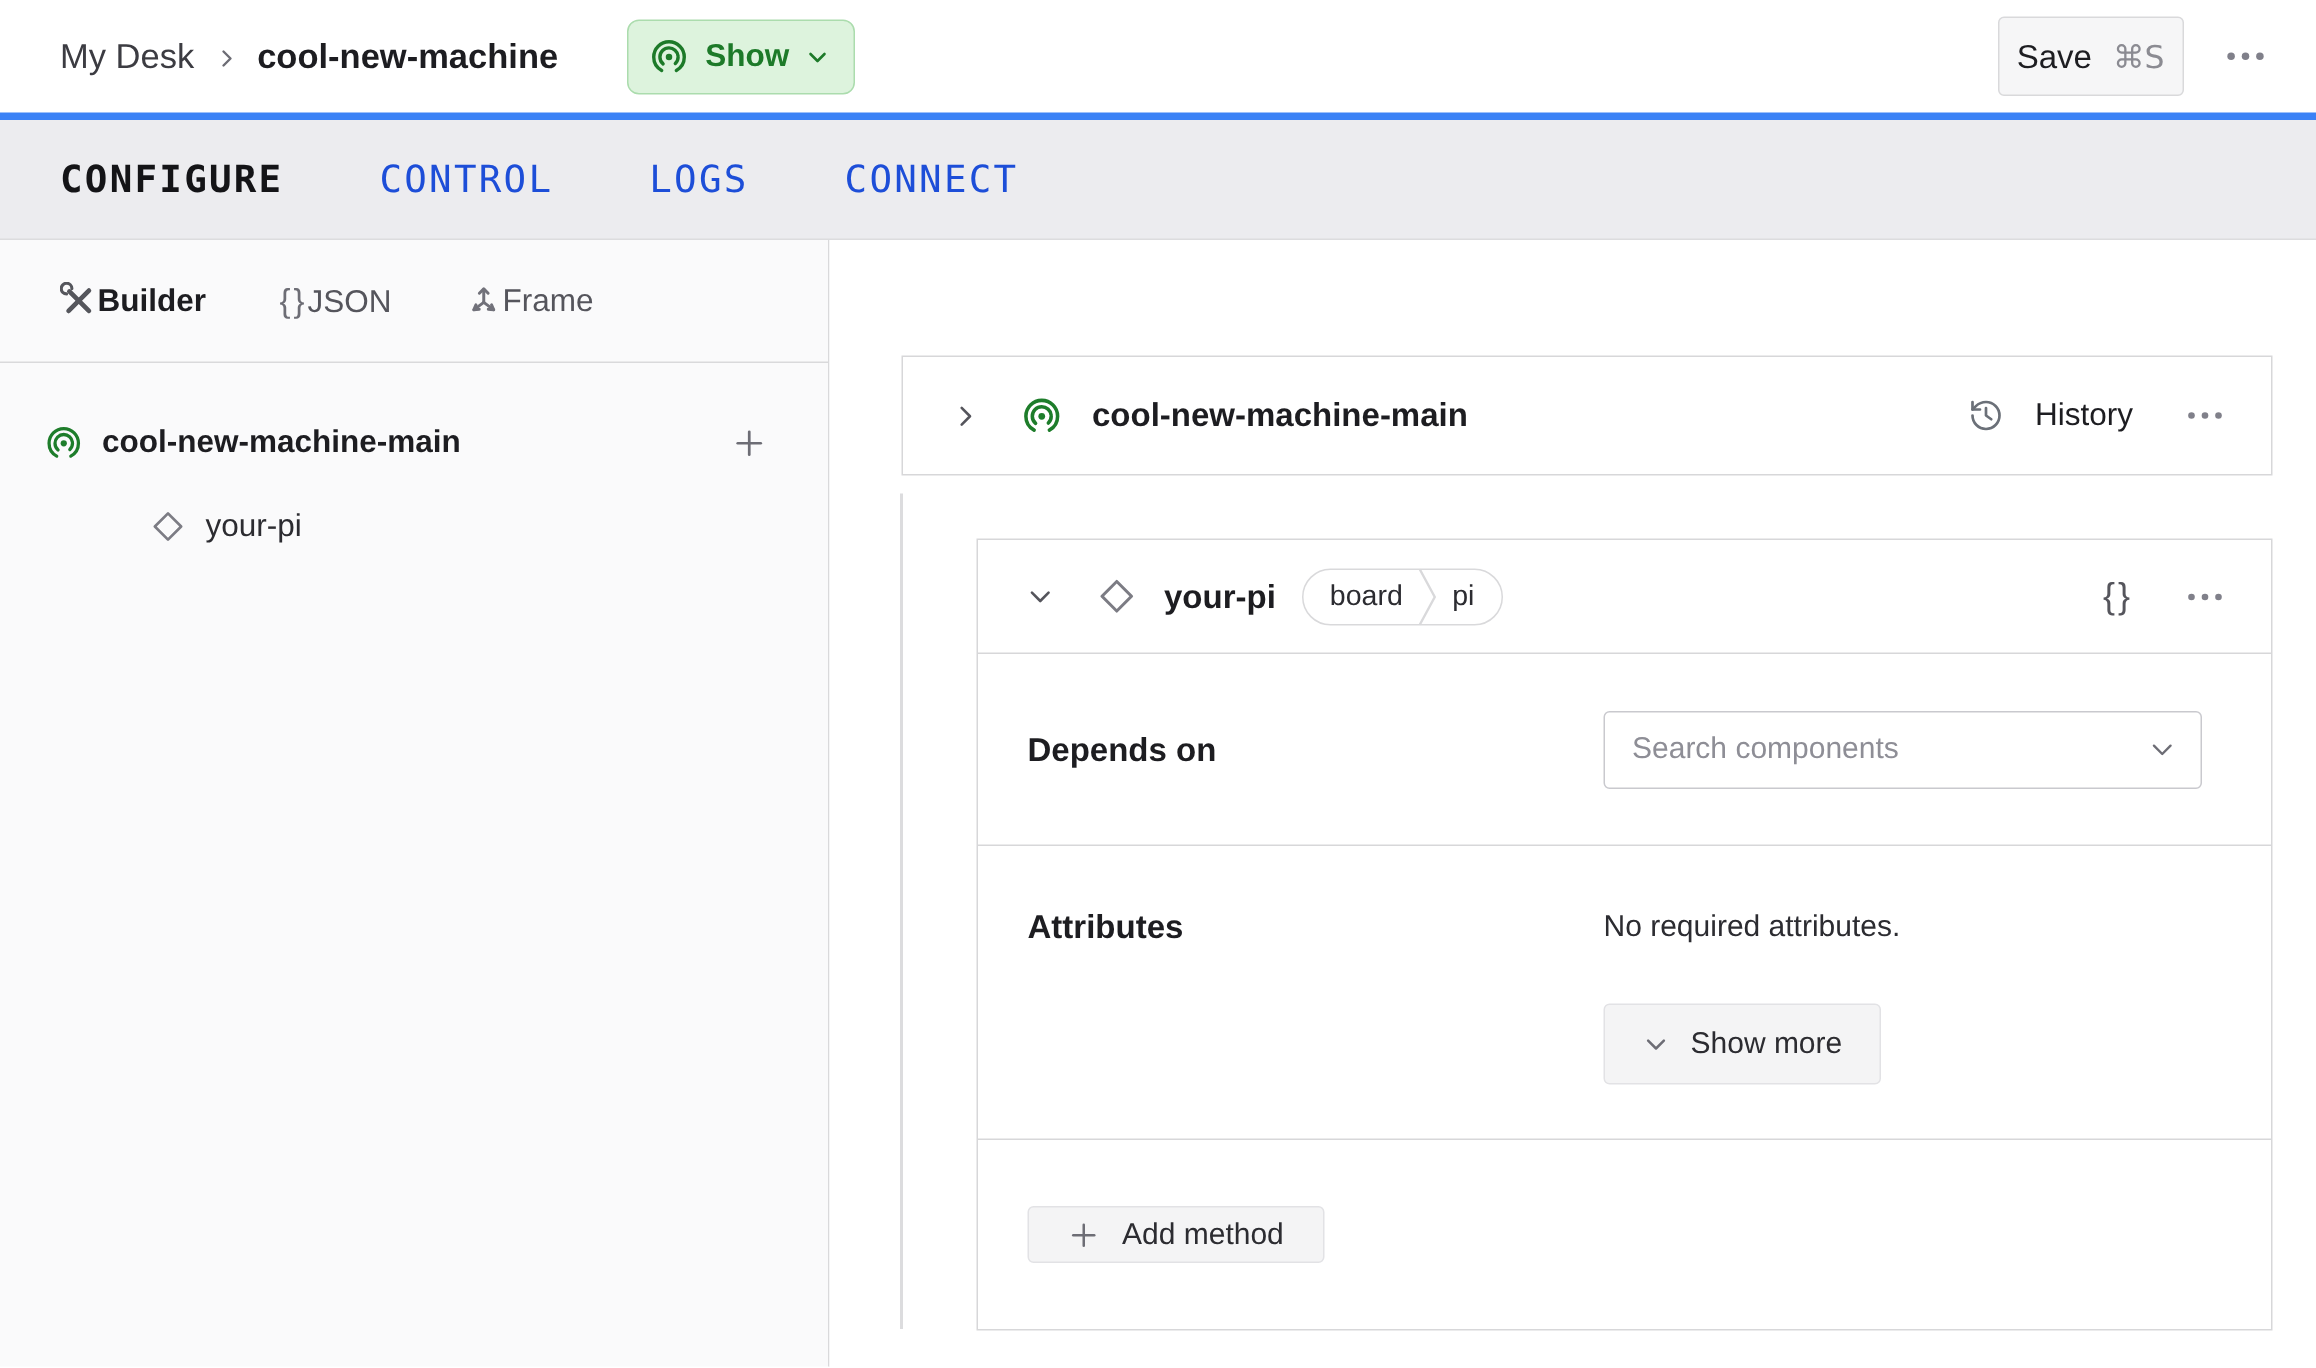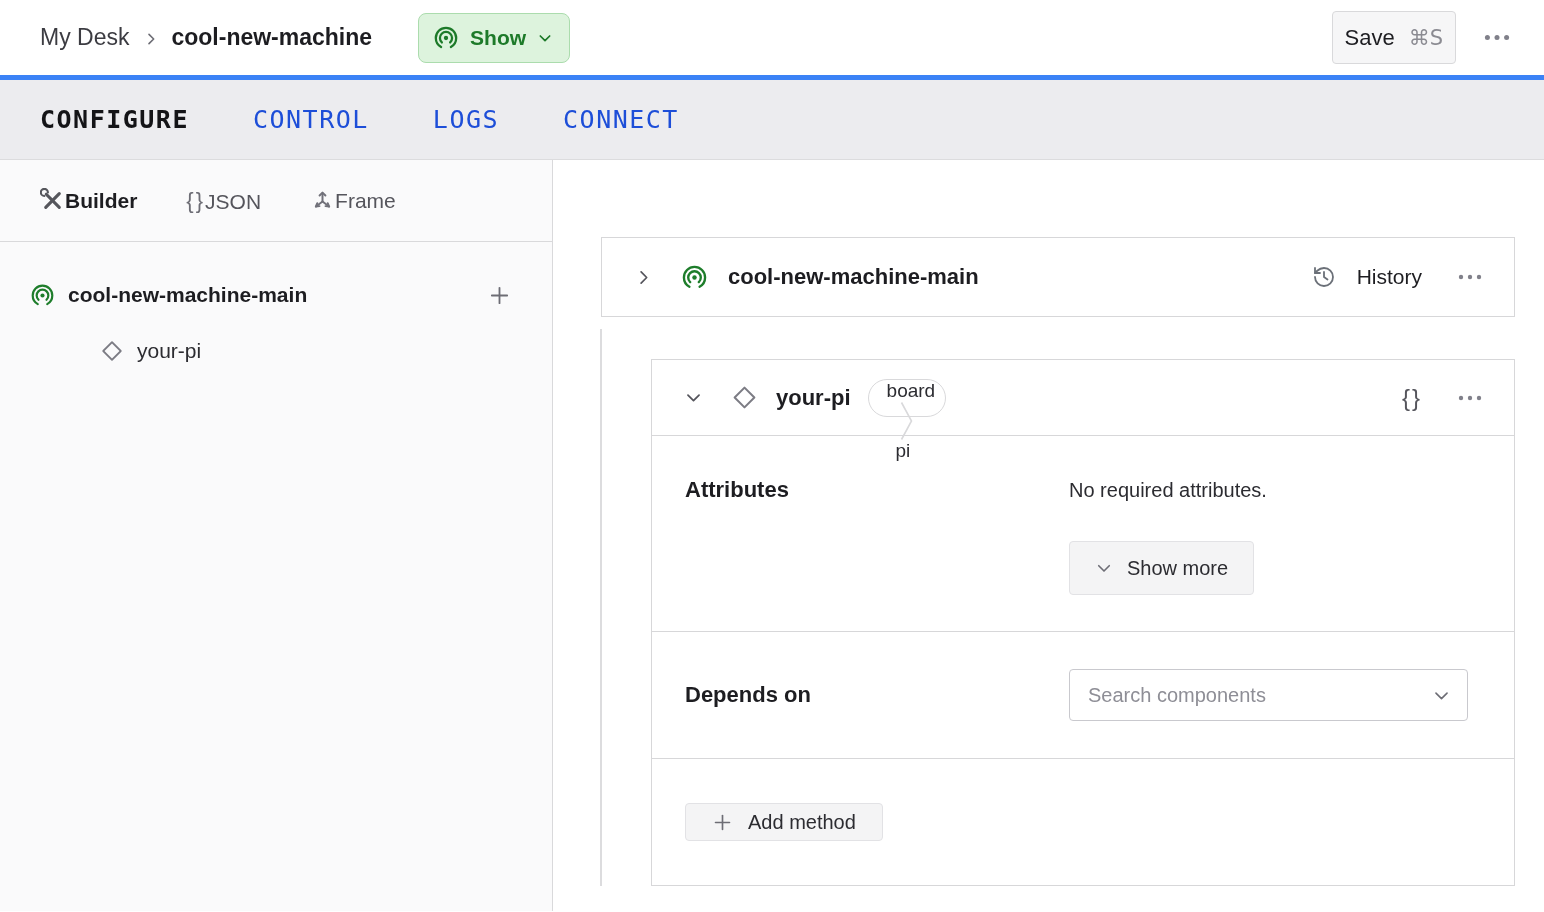--- a/index.html
+++ b/index.html
@@ -67,21 +67,21 @@
                  background:none; border:none; cursor:pointer; }
   .history-label { font-size:21px; color:#1d1d21; }
   .card-dots { margin-left:30px; }
 
   
   .component-card { margin-left:50px; margin-top:42px; border:1px solid #d7d7d9; background:#fff; }
   .comp-header { height:76px; border-bottom:1px solid #d7d7d9; display:flex; align-items:center; padding:0 26px; }
   .comp-title { font-size:22px; font-weight:700; color:#1d1d21; margin-left:18px; }
   .cc-chevron { margin-right:22px; }
   .type-badge { margin-left:17px; height:38px; border:1px solid #d9d9db; border-radius:19px;
-                display:flex; align-items:center; font-size:19px; color:#2c2c31; background:#fff;flex-direction:column; }
+                display:flex; align-items:center; font-size:19px; color:#2c2c31; background:#fff; }
   .badge-type { padding:0 10px 0 18px; }
   .badge-model { padding:0 18px 0 10px; }
   .comp-braces { margin-left:auto; font-size:24px; color:#55555c; background:none; border:none; cursor:pointer; letter-spacing:2px; }
 
   .crow { display:grid; grid-template-columns:384px 1fr; padding-left:33px; }
   .crow + .crow { border-top:1px solid #d7d7d9; }
   .crow-label { font-size:22px; font-weight:700; color:#1d1d21; line-height:28px; }
   .row-attributes { padding-top:40px; padding-bottom:36px; align-items:start; }
   .attr-empty { font-size:20px; color:#2c2c31; line-height:28px; }
   .show-more-btn { display:inline-flex; align-items:center; gap:14px; height:54px; padding:0 25px;
@@ -290,49 +290,49 @@
           <span>
             <svg width="24" height="6" viewBox="0 0 24 6">
                 <circle cx="3" cy="3" r="2.2" fill="#80808a"></circle>
                 <circle cx="12" cy="3" r="2.2" fill="#80808a"></circle>
                 <circle cx="21" cy="3" r="2.2" fill="#80808a"></circle>
               </svg>
           </span>
         </button>
       </header>
 
+      <div class="crow row-depends">
+        <span class="crow-label">Depends on</span>
+        <div>
+          <div class="dep-select">
+            <input type="text" readonly="" placeholder="Search components" style="">
+            <span>
+              <svg width="19" height="19" viewBox="0 0 24 24" fill="none" stroke="#6d6d75" stroke-width="2" stroke-linecap="round" stroke-linejoin="round">
+                  <polyline points="5 9 12 16 19 9"></polyline>
+                </svg>
+            </span>
+          </div>
+        </div>
+      </div>
+
       <div class="crow row-attributes">
         <span class="crow-label">Attributes</span>
         <div>
           <div class="attr-empty">No required attributes.</div>
           <button class="show-more-btn">
             <span>
               <svg width="18" height="18" viewBox="0 0 24 24" fill="none" stroke="#6d6d75" stroke-width="2.2" stroke-linecap="round" stroke-linejoin="round">
                   <polyline points="5 9 12 16 19 9"></polyline>
                 </svg>
             </span>
             <span>Show more</span>
           </button>
         </div>
       </div>
 
-      <div class="crow row-depends">
-        <span class="crow-label">Depends on</span>
-        <div>
-          <div class="dep-select">
-            <input type="text" readonly="" placeholder="Search components" style="">
-            <span>
-              <svg width="19" height="19" viewBox="0 0 24 24" fill="none" stroke="#6d6d75" stroke-width="2" stroke-linecap="round" stroke-linejoin="round">
-                  <polyline points="5 9 12 16 19 9"></polyline>
-                </svg>
-            </span>
-          </div>
-        </div>
-      </div>
-
       <div class="crow row-capture">
         <div>
           <button class="add-method-btn">
             <span>
               <svg width="21" height="21" viewBox="0 0 24 24" fill="none" stroke="#6d6d75" stroke-width="1.9" stroke-linecap="round">
                   <path d="M12 4v16"></path>
                   <path d="M4 12h16"></path>
                 </svg>
             </span>
             <span>Add method</span>

